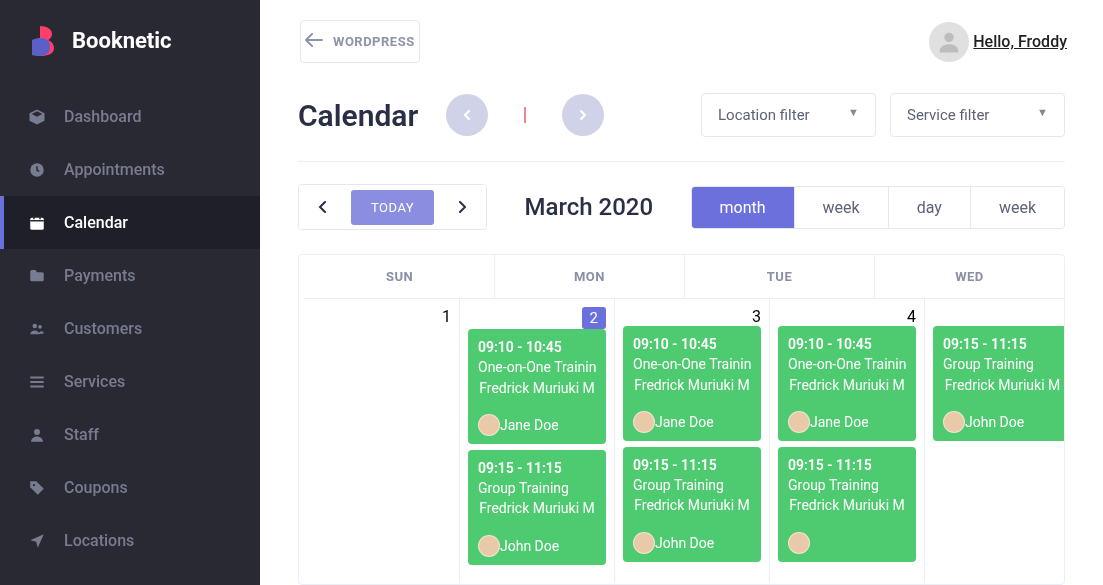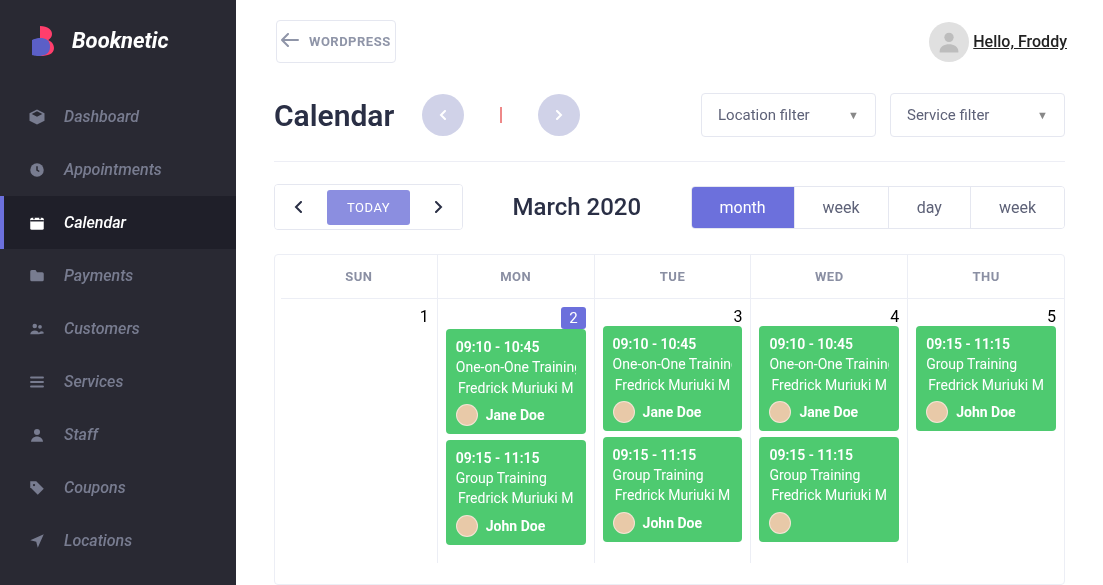--- a/index.html
+++ b/index.html
@@ -1,19 +1,19 @@
 <!DOCTYPE html>
 <html><head>
   <meta charset="utf-8">
   <style>
     * { margin: 0; padding: 0; box-sizing: border-box; font-family: -apple-system, BlinkMacSystemFont, "Segoe UI", Roboto, sans-serif; }
     body { background: #f5f6fa; overflow: hidden; }
     .app { display: flex; height: 585px; width: 1103px; }
     
-    .sidebar { width: 236px; background: #292933; color: #787c90; flex-shrink: 0; font-style: italic; }
+    .sidebar { width: 260px; background: #292933; color: #787c90; flex-shrink: 0; }
     .logo-area { display: flex; align-items: center; padding: 24px 28px 34px; gap: 12px; }
     .logo-icon { width: 32px; height: 32px; position: relative; }
     .logo-text { color: #fff; font-weight: 700; font-size: 22px; }
     .nav-list { list-style: none; }
     .nav-item { display: flex; align-items: center; gap: 18px; padding: 17px 28px; cursor: pointer; font-size: 16px; font-weight: 500; position: relative; }
     .nav-item.active { background: #1f1f29; color: #fff; }
     .nav-item.active::before { content: ''; position: absolute; left: 0; top: 0; bottom: 0; width: 4px; background: #6c70dc; }
     .nav-icon { width: 18px; height: 18px; display: inline-flex; align-items: center; justify-content: center; flex-shrink: 0; }
     .nav-icon svg { fill: currentColor; }
     
@@ -26,21 +26,21 @@
     
     .content { padding: 10px 38px 0; flex: 1; overflow: hidden; display: flex; flex-direction: column; }
     .header-row { display: flex; align-items: center; justify-content: space-between; padding-bottom: 24px; border-bottom: 1px solid #edeef5; }
     .header-left { display: flex; align-items: center; gap: 28px; }
     .page-title { font-size: 30px; font-weight: 600; color: #2a2f45; }
     .nav-btns { display: flex; align-items: center; gap: 36px; }
     .circle-btn { width: 42px; height: 42px; border-radius: 50%; background: #d0d2e8; border: none; cursor: pointer; display: flex; align-items: center; justify-content: center; color: #fff; }
     .circle-btn svg { width: 10px; height: 10px; }
     .sep-line { width: 2px; height: 16px; background: #e88; }
     .filters { display: flex; gap: 14px; }
-    .filter-select { width: 175px; padding: 12px 16px; border: 1px solid #e5e7f0; border-radius: 4px; background: #fff; color: #5e6278; font-size: 15px; display: flex; align-items: center; justify-content: space-between; cursor: pointer; }
+    .filter-select { width: 175px; padding: 12px 16px; border: 1px solid #e5e7f0; border-radius: 4px; background: #fff; color: #5e6278; font-size: 15px; display: flex; justify-content: space-between; cursor: pointer; }
     .filter-select .chev { font-size: 11px; color: #888; }
     
     .toolbar-row { display: flex; align-items: center; justify-content: space-between; margin-top: 22px; }
     .today-group { display: flex; align-items: center; border: 1px solid #e5e7f0; border-radius: 4px; overflow: hidden; background: #fff; }
     .arrow-sm { width: 48px; height: 44px; background: #fff; border: none; cursor: pointer; display: flex; align-items: center; justify-content: center; color: #2a2f45; }
     .today-btn { padding: 10px 20px; background: #8b8ee0; color: #fff; border: none; border-radius: 3px; font-weight: 400; font-size: 13px; letter-spacing: 0.5px; cursor: pointer; margin: 4px; }
     .month-label { font-size: 24px; font-weight: 500; color: #2a2f45; }
     .view-tabs { display: flex; border: 1px solid #e5e7f0; border-radius: 4px; overflow: hidden; background: #fff; }
     .view-tab { padding: 11px 28px; background: #fff; border: none; color: #5e6278; font-size: 16px; cursor: pointer; border-right: 1px solid #e5e7f0; }
     .view-tab:last-child { border-right: none; }
@@ -52,21 +52,21 @@
     .cal-header-cell:last-child { border-right: none; }
     .cal-row { display: flex; }
     .cal-cell { flex: 1; min-width: 155px; border-right: 1px solid #eceef5; padding: 8px 8px 12px; min-height: 240px; position: relative; overflow: hidden; }
     .cal-cell:last-child { border-right: none; }
     .daynum { text-align: right; font-size: 15px; color: #2a2f45; padding: 2px 4px 6px; }
     .daynum.today { display: inline-block; float: right; background: #6c70dc; color: #fff; border-radius: 3px; padding: 2px 8px; }
     .event { background: #4eca70; color: #fff; border-radius: 4px; padding: 8px 10px; margin-bottom: 6px; font-size: 14px; line-height: 1.45; overflow: hidden; white-space: nowrap; }
     .event .time { font-weight: 600; display: block; }
     .event .title { display: block; overflow: hidden; text-overflow: clip; }
     .event .staff { display: block; overflow: hidden; text-overflow: clip; text-align: center; }
-    .event .customer { display: flex; align-items: center; gap: 8px; margin-top: 6px; font-weight: 700; }
+    .event .customer { display: flex; align-items: center; gap: 0; margin-top: 16px; font-weight: 400; }
     .event .cust-avatar { width: 22px; height: 22px; border-radius: 50%; background: #e8c9a8; border: 1px solid rgba(255,255,255,0.5); }
     .clearfix::after { content: ""; display: table; clear: both; }
   </style>
 </head>
 <body>
 
 <div class="app">
   <aside class="sidebar">
     <div class="logo-area">
       <span class="logo-icon">
@@ -232,21 +232,20 @@
             <button class="view-tab">week</button>
           </div>
       </div>
 
       <div class="calendar-grid">
         <div class="cal-header">
             <div class="cal-header-cell">SUN</div>
             <div class="cal-header-cell">MON</div>
             <div class="cal-header-cell">TUE</div>
             <div class="cal-header-cell">WED</div>
-            <div class="cal-header-cell">THU</div>
           </div>
         <div class="cal-row">
             <div class="cal-cell">
               <div class="clearfix">
                 <span style="float: right;">1</span>
               </div>
             </div>
             <div class="cal-cell">
               <div class="clearfix">
                 <span class="daynum today">2</span>

